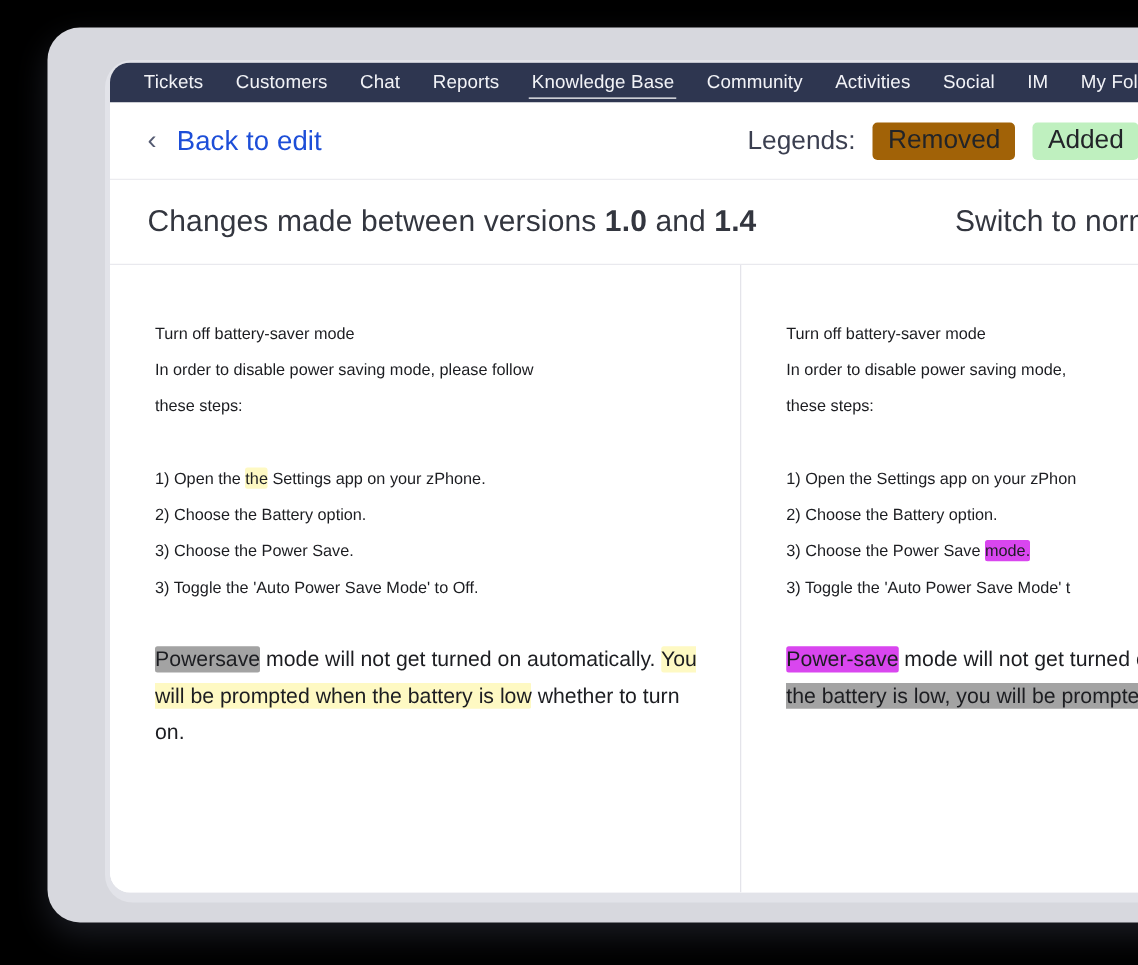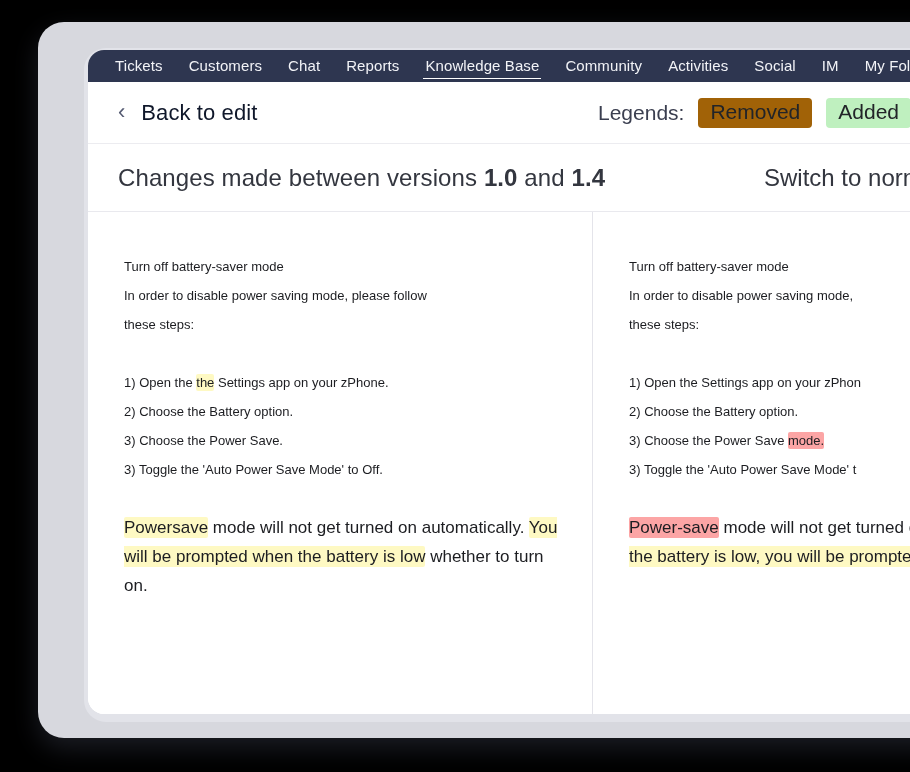--- a/index.html
+++ b/index.html
@@ -92,21 +92,21 @@
   }
   .chev {
     font-size: 22px;
     line-height: 1;
     font-weight: 400;
     color: #555b72;
     transform: translateY(-1px);
   }
   .back-label {
     font-size: 22px;
-    color: #0f172a;
+    color: #1d4ed8;
     letter-spacing: 0.1px;
   }
   .legends {
     position: absolute;
     left: 510px;
     top: 0;
     height: 62px;
     display: flex;
     align-items: center;
     gap: 14px;
@@ -172,22 +172,22 @@
   .doc-para {
     font-size: 17px;
     line-height: 29px;
     color: #1c1d21;
   }
   .pane-left .doc-para  { width: 440px; }
   .pane-right .doc-para { width: 470px; }
   .spacer { height: 29px; }
 
   .hl-removed { background: #fef9c3; padding: 1px 0; border-radius: 2px; }
-  .hl-added   { background: #fca5a5; padding: 1px 0; border-radius: 2px; }
-  .hl-changed { background: #fef9c3; padding: 1px 0; border-radius: 2px; }
+  .hl-added   { background: #d946ef; padding: 1px 0; border-radius: 2px; }
+  .hl-changed { background: #a3a3a3; padding: 1px 0; border-radius: 2px; }
 </style>
 </head>
 <body>
 
 <div class="app-shell">
   <div class="app-shell-inner"></div>
 
   <div class="app-window">
 
     <nav class="navbar" id="navbar">

